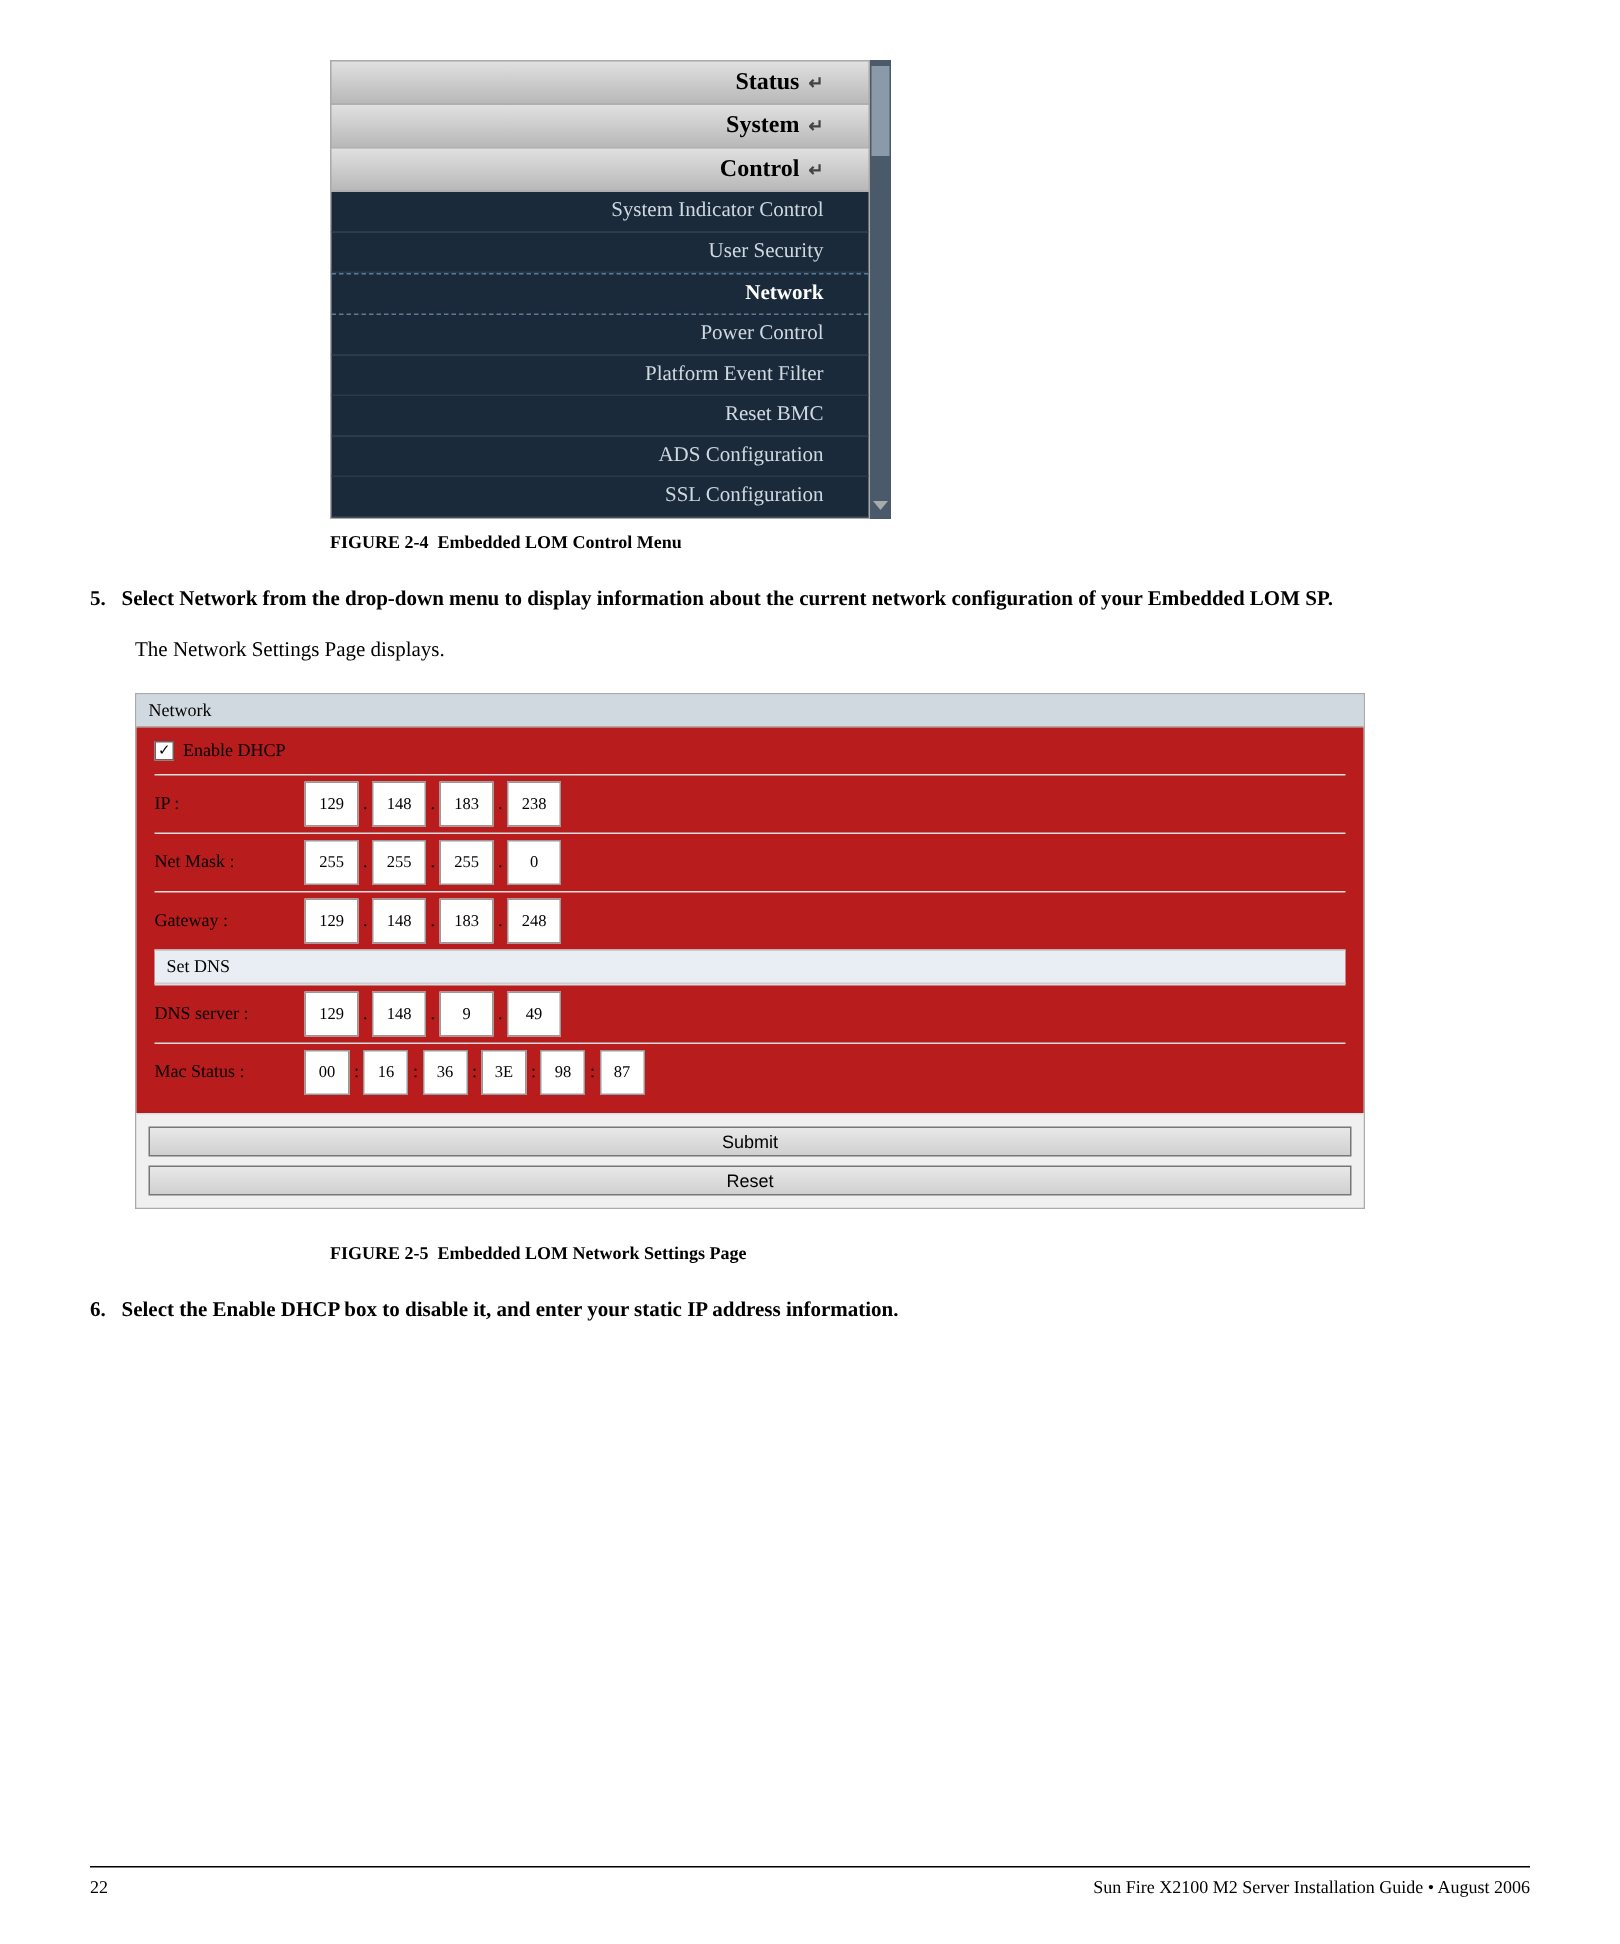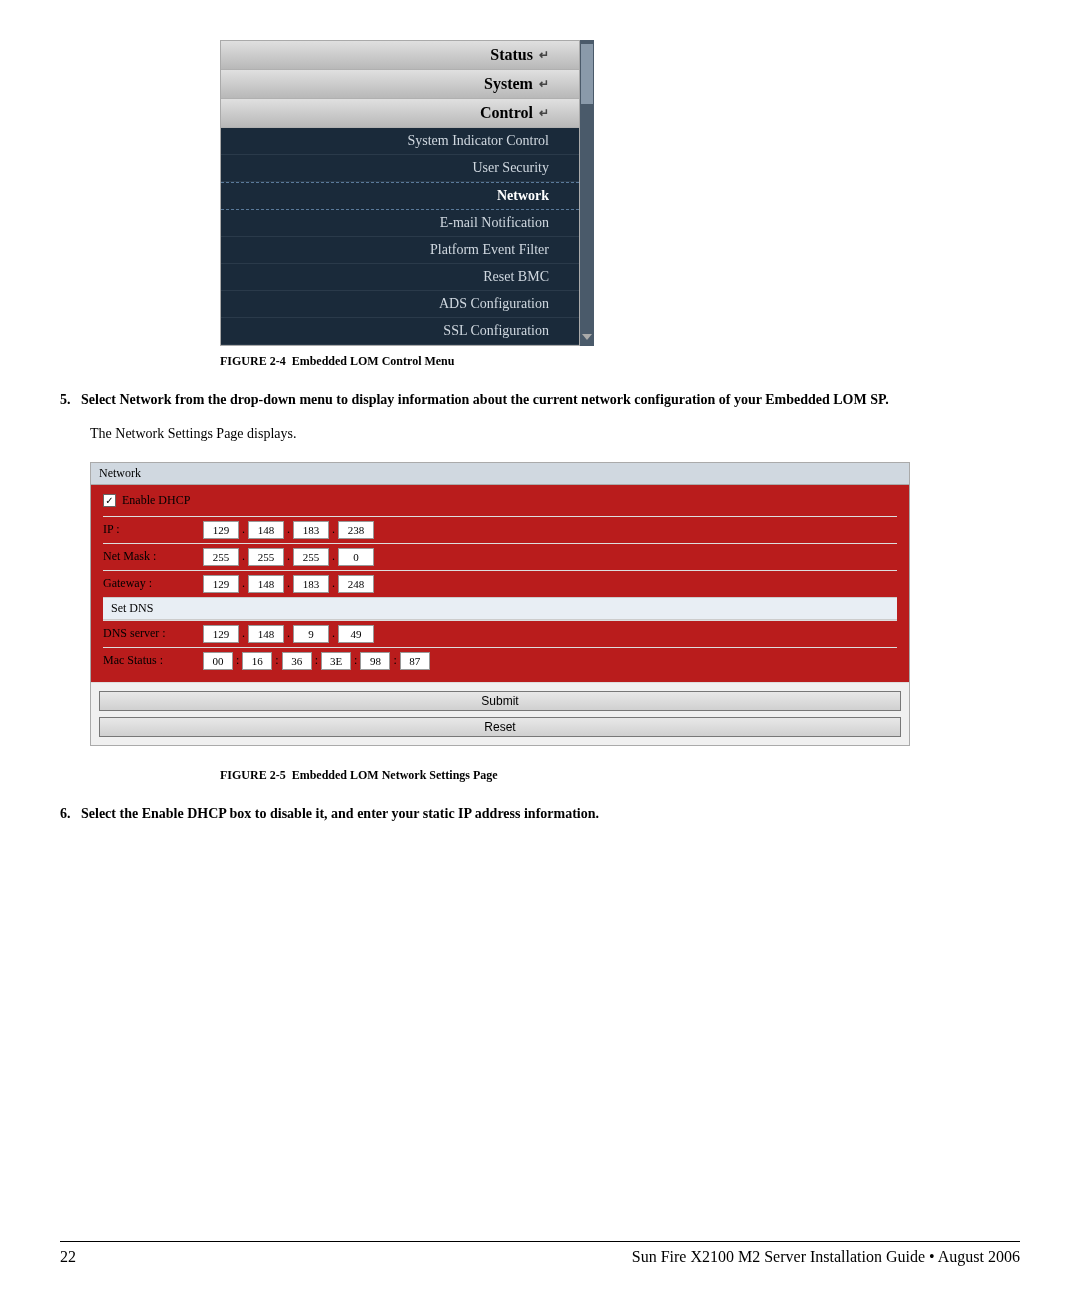--- a/index.html
+++ b/index.html
@@ -189,21 +189,21 @@
     .ip-fields {
       display: flex;
       align-items: center;
       gap: 2px;
     }
 
     .ip-box {
       border: 1px solid #999;
       background: #fff;
       width: 36px;
-      height: 18px;
+      height: 30px;
       font-size: 11px;
       text-align: left;
       display: inline-flex;
       align-items: center;
       justify-content: center;
     }
 
     .ip-dot {
       font-size: 12px;
       padding: 0 1px;
@@ -243,21 +243,21 @@
     .footer {
       position: fixed;
       bottom: 30px;
       left: 60px;
       right: 60px;
       display: flex;
       justify-content: space-between;
       align-items: center;
       border-top: 1px solid #000;
       padding-top: 6px;
-      font-size: 16px;
+      font-size: 12px;
     }
 
     .step-6 {
     }
   </style>
 </head>
 <body>
 
 <div class="figure-container">
   <div class="menu-wrapper">
@@ -282,21 +282,21 @@
         </div>
         <div class="menu-item sub-item">
           <span>User Security</span>
         </div>
 
         <div class="menu-item network-item">
           <span>Network</span>
         </div>
 
         <div class="menu-item sub-item">
-          <span>E-mail Notification</span>
+          <span>Power Control</span>
         </div>
         <div class="menu-item sub-item">
           <span>Platform Event Filter</span>
         </div>
         <div class="menu-item sub-item">
           <span>Reset BMC</span>
         </div>
         <div class="menu-item sub-item">
           <span>ADS Configuration</span>
         </div>

